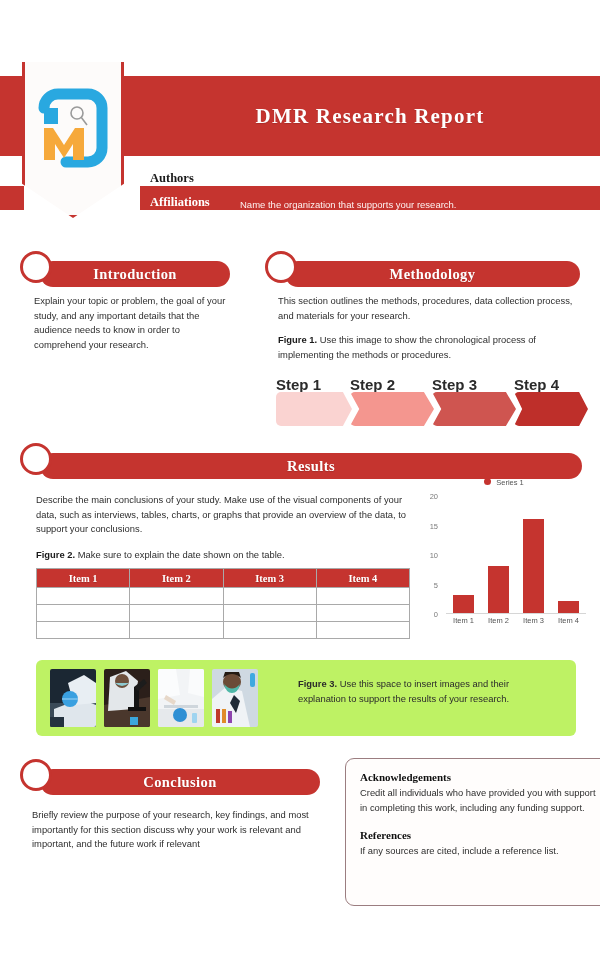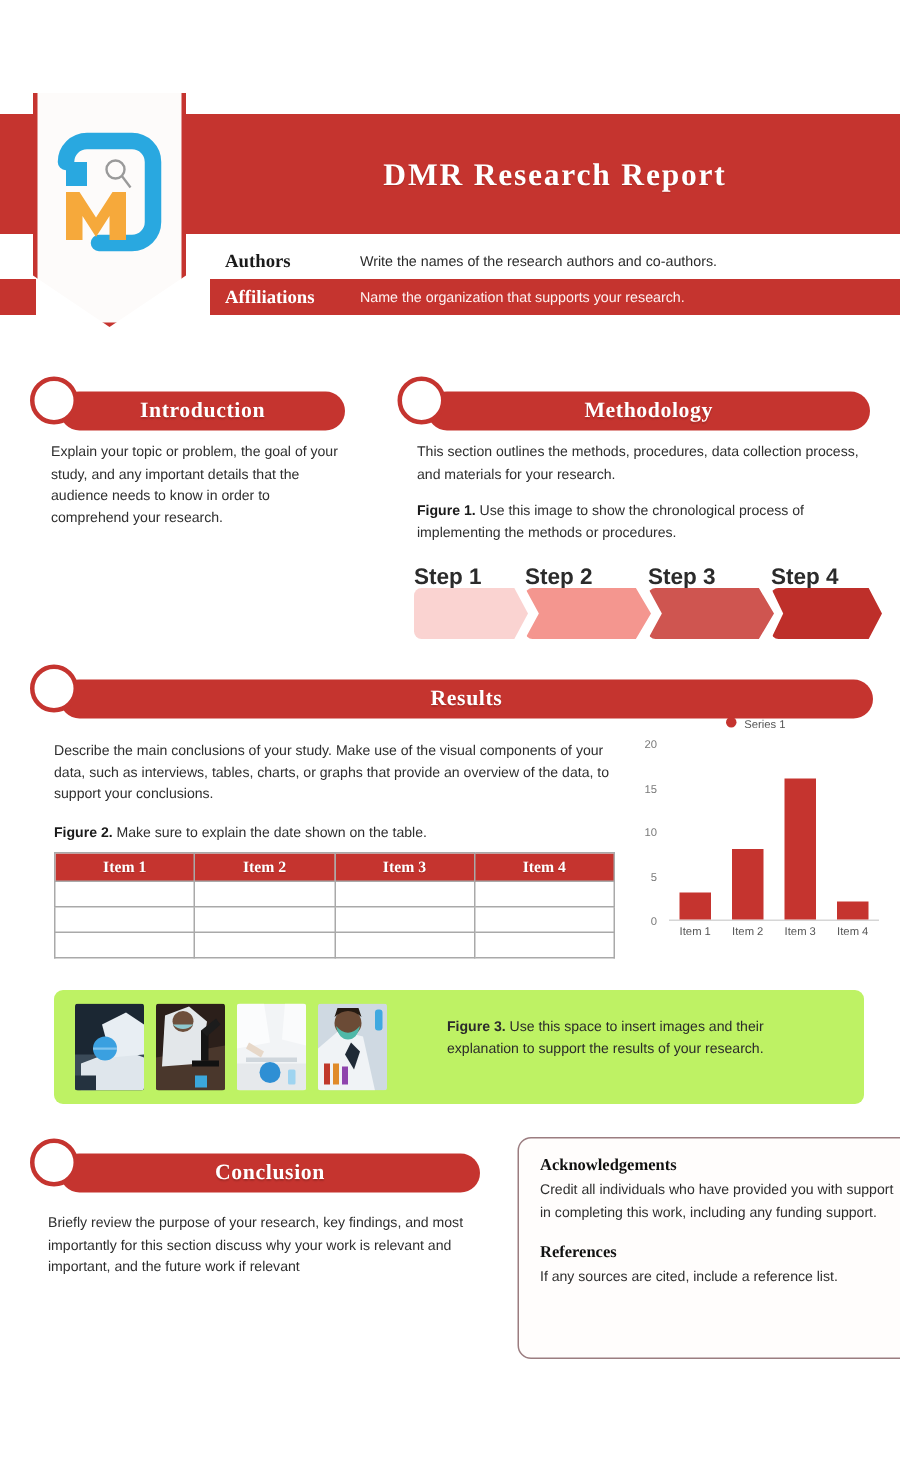--- a/index.html
+++ b/index.html
@@ -18,21 +18,21 @@
   }
   .header-title {
     position: absolute; left: 140px; top: 76px; width: 460px; height: 80px;
     display: flex; align-items: center; justify-content: center;
     color: #ffffff; font-family: "Liberation Serif", serif;
     font-weight: bold; font-size: 21px; letter-spacing: 1.2px;
     text-shadow: 0 1px 1px rgba(0,0,0,.15);
   }
   .authors-row, .affil-row {
     position: absolute; left: 140px; width: 460px; height: 24px;
-    display: flex; align-items: center;
+    display: flex; align-items: flex-end;
   }
   .authors-row { top: 162px; background: #ffffff; }
   .affil-row   { top: 186px; background: #c5342f; }
   .row-label {
     width: 100px; padding-left: 10px;
     font-family: "Liberation Serif", serif; font-weight: bold; font-size: 12.5px;
   }
   .authors-row .row-label { color: #1a1a1a; }
   .affil-row .row-label { color: #ffffff; }
   .row-value { font-size: 9.5px; }
@@ -155,21 +155,20 @@
 <div class="poster">
 
   <div class="stripe-left-top"></div>
   <div class="header-band"></div>
   <div class="stripe-left-bottom"></div>
 
   <div class="header-title">DMR  Research  Report</div>
 
   <div class="authors-row">
     <div class="row-label">Authors</div>
-    <div class="row-value">Write the names of the research authors and co-authors.</div>
   </div>
   <div class="affil-row">
     <div class="row-label">Affiliations</div>
     <div class="row-value">Name the organization that supports your research.</div>
   </div>
 
   <div class="logo-banner"></div>
   <svg class="logo-art" viewBox="0 0 86 92">
     <path d="M14 26 a14 14 0 0 1 14 -14 h30 a14 14 0 0 1 14 14 v40 a14 14 0 0 1 -14 14 h-22" fill="none" stroke="#29a8e0" stroke-width="11" stroke-linecap="round"></path>
     <path d="M14 26 h14 v16 h-14 z" fill="#29a8e0"></path>

